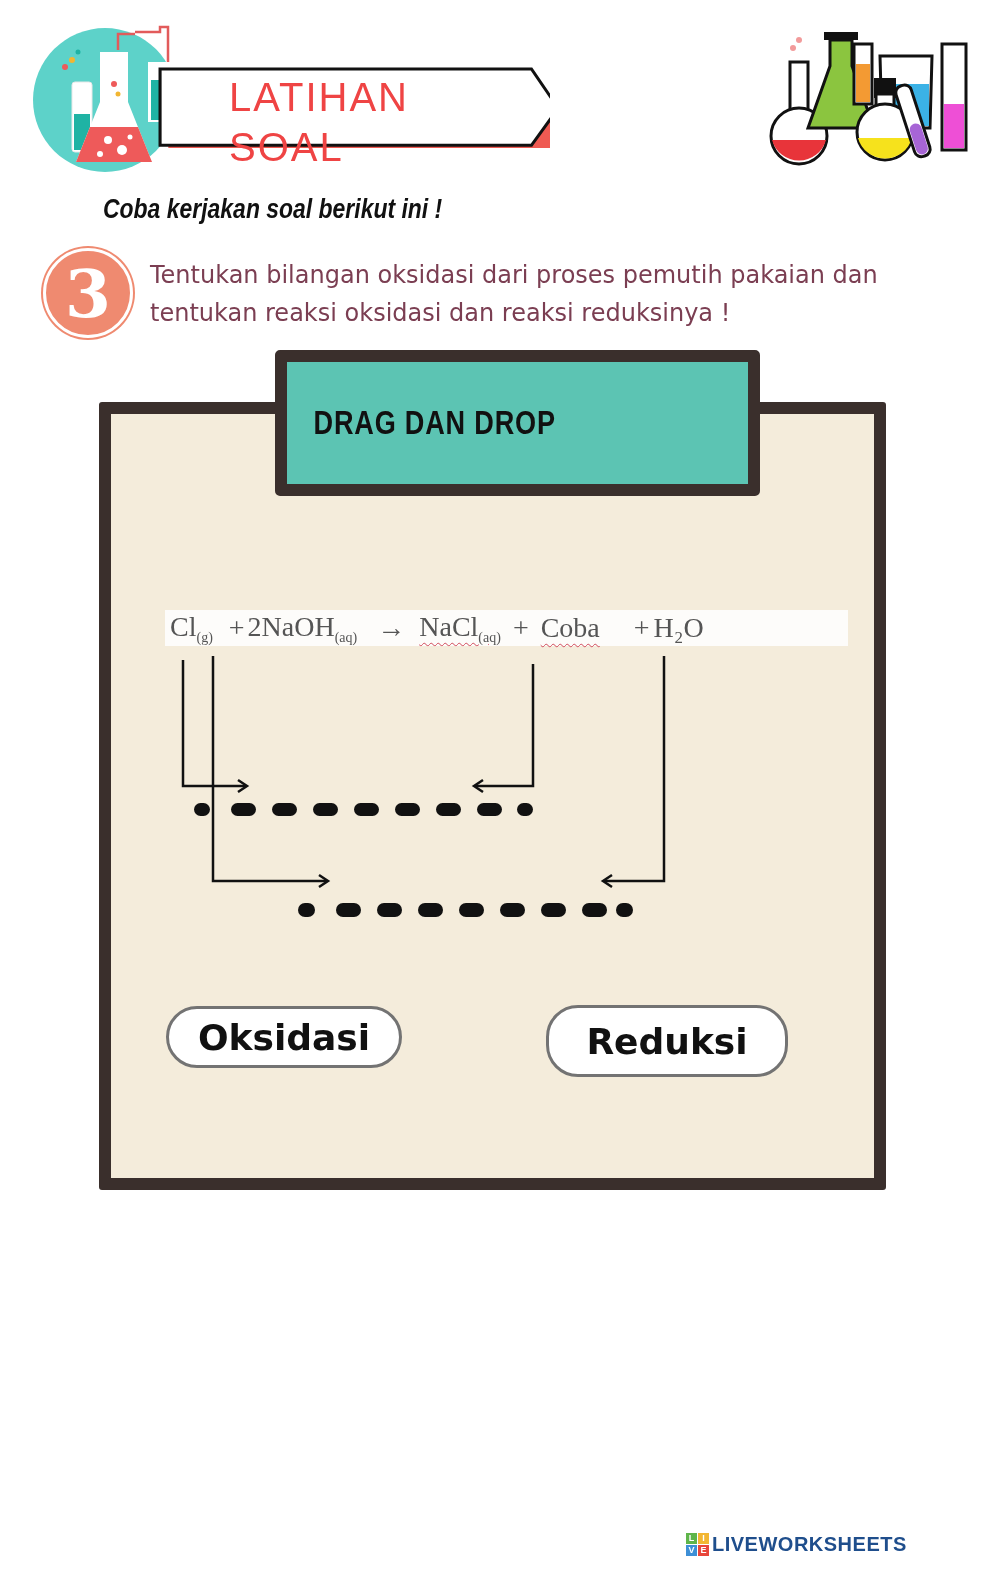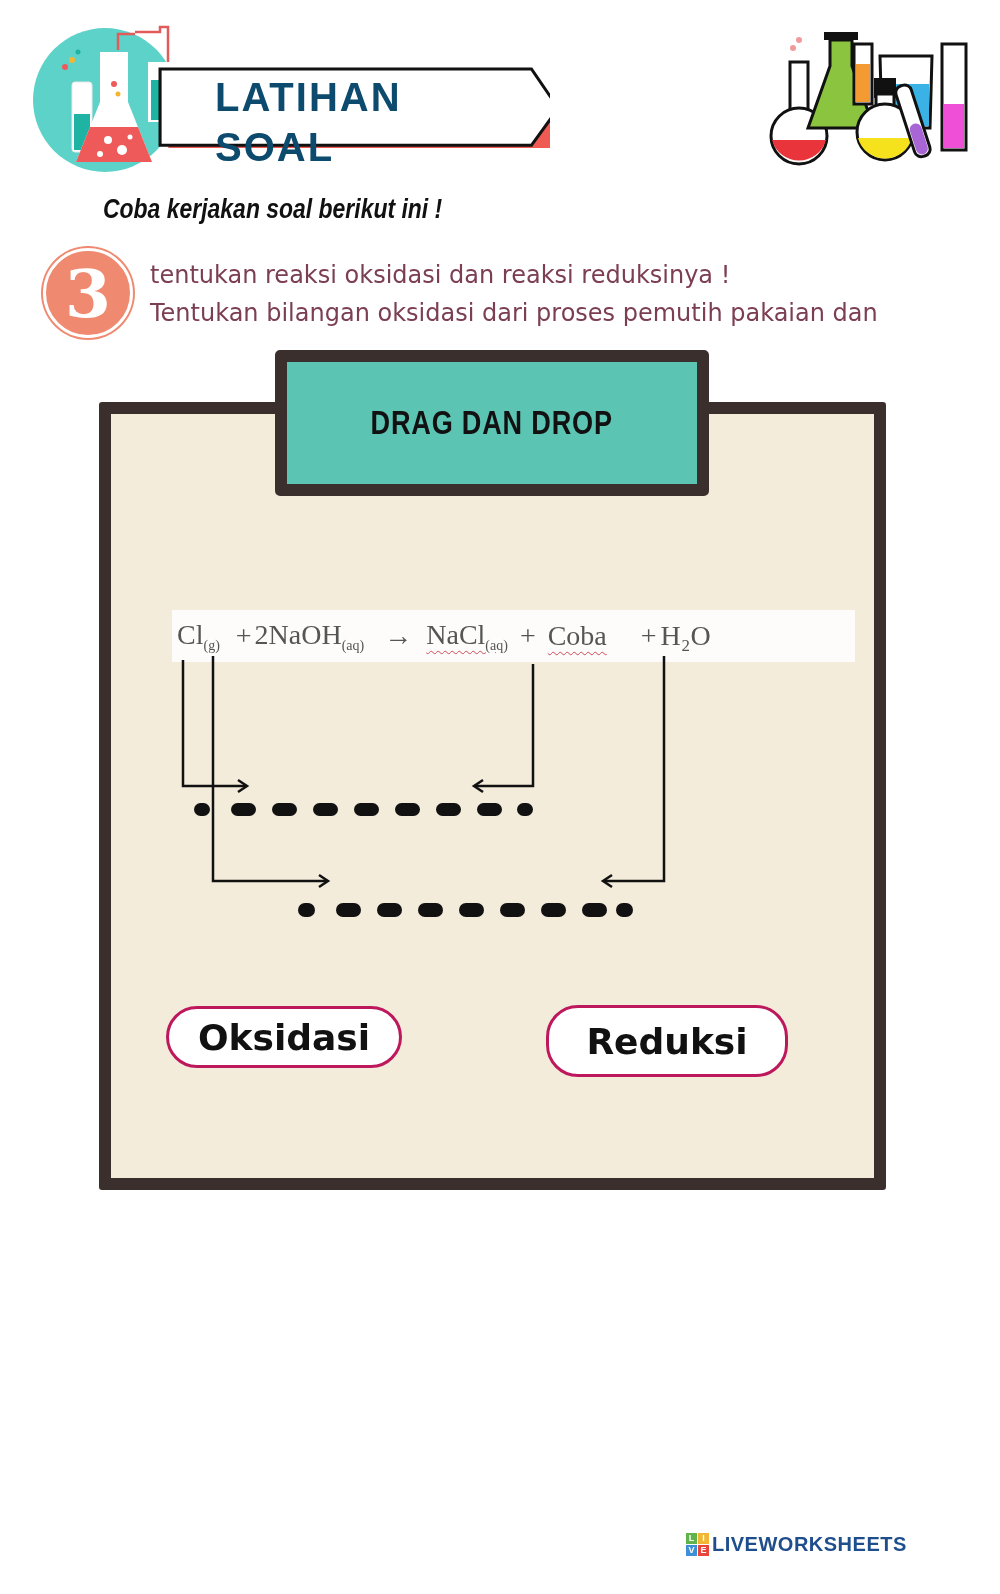--- a/index.html
+++ b/index.html
@@ -4,23 +4,23 @@
 <style>
   * { box-sizing: border-box; margin: 0; padding: 0; }
   html, body { width: 1000px; height: 1594px; background: #ffffff; overflow: hidden; }
   body { position: relative; font-family: "DejaVu Sans", sans-serif; }
 
   .abs { position: absolute; }
 
   
   .banner-shadow { left: 160px; top: 74px; width: 380px; height: 72px; }
   .banner-text {
-    left: 215px; top: 72px; width: 300px; height: 50px;
-    font-family: "Liberation Sans", sans-serif; font-weight: bold;
-    font-size: 40px; letter-spacing: 2px; color: #0c4a6e;
+    left: 229px; top: 72px; width: 300px; height: 50px;
+    font-family: "Liberation Sans", sans-serif; font-weight: normal;
+    font-size: 40px; letter-spacing: 2px; color: #ef4444;
     line-height: 50px;
   }
   .subtitle {
     left: 103px; top: 194px; font-family: "Liberation Sans", sans-serif;
     font-style: italic; font-weight: bold; font-size: 27px; color: #111;
     transform: scaleX(0.85); transform-origin: left top; letter-spacing: 0px;
   }
   .question-num {
     left: 43px; top: 248px; width: 90px; height: 90px; border-radius: 50%;
     background: #ef8a70; border: 3px solid #fff; box-shadow: 0 0 0 2px #ef8a70;
@@ -31,43 +31,43 @@
     left: 150px; top: 256px; width: 800px; font-family: "DejaVu Sans", sans-serif;
     font-size: 24px; line-height: 38px; color: #7b3e52;
   }
 
   
   .panel {
     left: 99px; top: 402px; width: 787px; height: 788px;
     background: #f4ecdb; border: 12px solid #3a2f2c; border-radius: 3px;
   }
   .tab {
-    left: 275px; top: 350px; width: 434px; height: 146px;
+    left: 275px; top: 350px; width: 485px; height: 146px;
     background: #5cc4b3; border: 12px solid #3a2f2c; border-radius: 5px;
-    display: flex; align-items: center; justify-content: center;
+    display: flex; align-items: center; 
   }
   .tab-label {
     font-family: "Liberation Sans", sans-serif; font-weight: bold; font-size: 33px;
     color: #111; transform: scaleX(0.82); letter-spacing: 1px;
   }
 
   
   .equation {
-    left: 172px; top: 610px; width: 683px; height: 52px; background: #fdfcfa;
+    left: 165px; top: 610px; width: 683px; height: 36px; background: #fdfcfa;
     font-family: "Liberation Serif", serif; font-size: 28px; color: #555;
     display: flex; align-items: center; white-space: nowrap;
   }
   .eq-item { display: inline-block; position: relative; }
   .eq-item sub { font-size: 14px; vertical-align: -6px; }
   .wavy { text-decoration: underline wavy #d14a5a; text-decoration-thickness: 1px; text-underline-offset: 6px; }
 
   .lines { left: 0; top: 0; width: 1000px; height: 1594px; pointer-events: none; }
 
   .pill {
-    background: #fff; border: 3px solid #be185d; border-radius: 32px;
+    background: #fff; border: 3px solid #737373; border-radius: 32px;
     font-family: "DejaVu Sans", sans-serif; font-weight: bold; font-size: 36px;
     color: #111; display: flex; align-items: center; justify-content: center;
   }
   .pill-ox { left: 166px; top: 1006px; width: 236px; height: 62px; }
   .pill-red { left: 546px; top: 1005px; width: 242px; height: 72px; }
 
   
   .logo { left: 686px; top: 1533px; display: flex; align-items: center; }
   .logo-grid { display: grid; grid-template-columns: 11px 11px; grid-template-rows: 11px 11px; gap: 1px; margin-right: 3px; }
   .logo-grid span { display: block; font-family: "Liberation Sans", sans-serif; font-size: 9px; font-weight: bold; color: #fff; text-align: center; line-height: 11px; }
@@ -134,22 +134,22 @@
   <g transform="rotate(-18 150 90)">
     <rect x="142" y="56" width="16" height="74" rx="7" fill="#fff" stroke="#111" stroke-width="3"></rect>
     <rect x="144" y="96" width="12" height="32" rx="6" fill="#a765d6"></rect>
   </g>
 </svg>
 
 <div class="abs subtitle">Coba kerjakan soal berikut ini !</div>
 
 <div class="abs question-num">3</div>
 <div class="abs question-text">
+  <div>Tentukan bilangan oksidasi dari proses pemutih pakaian dan</div>
   <div>tentukan reaksi oksidasi dan reaksi reduksinya !</div>
-  <div>Tentukan bilangan oksidasi dari proses pemutih pakaian dan</div>
 </div>
 
 <div class="abs panel"></div>
 <div class="abs tab">
   <div class="tab-label">DRAG DAN DROP</div>
 </div>
 
 <div class="abs equation">
   <span class="eq-item" style="margin-left:5px"><span>Cl</span><sub>(g)</sub></span>
   <span class="eq-item" style="margin-left:16px">+</span>

